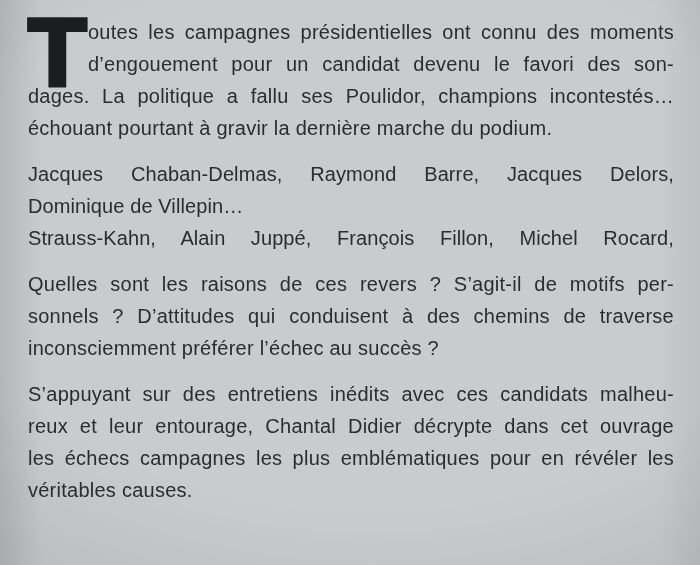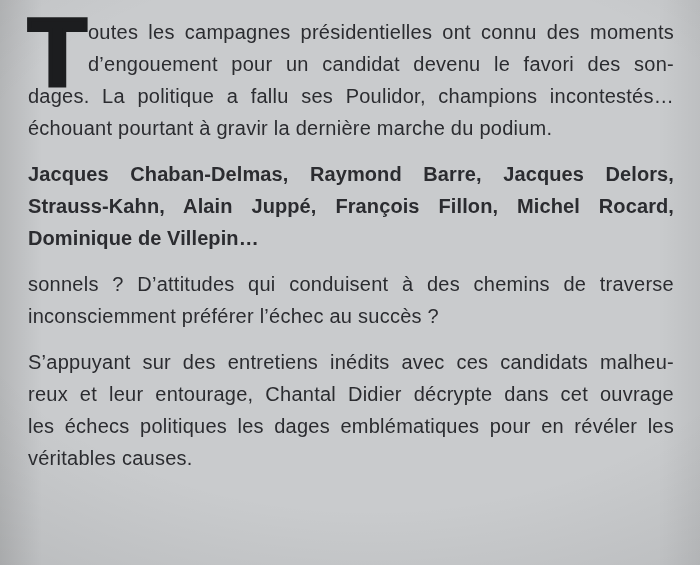--- a/index.html
+++ b/index.html
@@ -29,21 +29,21 @@
       linear-gradient(90deg, rgba(0,0,0,0.10) 0%, rgba(0,0,0,0) 6%, rgba(0,0,0,0) 94%, rgba(0,0,0,0.06) 100%),
       #c9cbcd;
   }
   .para {
     margin: 0 0 14px 0;
     font-size: 20px;
     line-height: 32px;
     letter-spacing: 0.25px;
   }
   .para.bold {
-    font-weight: bold;
+    font-weight: normal;
     letter-spacing: 0.1px;
   }
   .line {
     text-align: justify;
     text-align-last: justify;
     text-justify: inter-word;
     white-space: normal;
   }
   .line.last {
     text-align: right;
@@ -75,29 +75,30 @@
       <span>T</span>
     </div>
     <div class="line">outes les campagnes présidentielles ont connu des moments</div>
     <div class="line">d’engouement pour un candidat devenu le favori des son-</div>
     <div class="line">dages. La politique a fallu ses Poulidor, champions incontestés…</div>
     <div class="line last">échouant pourtant à gravir la dernière marche du podium.</div>
   </div>
 
   <div class="para bold">
     <div class="line">Jacques Chaban-Delmas, Raymond Barre, Jacques Delors,</div>
+    <div class="line last">Dominique de Villepin…</div>
     <div class="line">Strauss-Kahn, Alain Juppé, François Fillon, Michel Rocard,</div>
-    <div class="line last">Dominique de Villepin…</div>
   </div>
 
   <div class="para">
+    <div class="line">Quelles sont les raisons de ces revers ? S’agit-il de motifs per-</div>
     <div class="line">sonnels ? D’attitudes qui conduisent à des chemins de traverse</div>
     <div class="line last">inconsciemment préférer l’échec au succès ?</div>
   </div>
 
   <div class="para">
     <div class="line">S’appuyant sur des entretiens inédits avec ces candidats malheu-</div>
     <div class="line">reux et leur entourage, Chantal Didier décrypte dans cet ouvrage</div>
-    <div class="line">les échecs politiques les dages emblématiques pour en révéler les</div>
+    <div class="line">les échecs campagnes les plus emblématiques pour en révéler les</div>
     <div class="line last">véritables causes.</div>
   </div>
 
 </div>
 
 </body></html>

